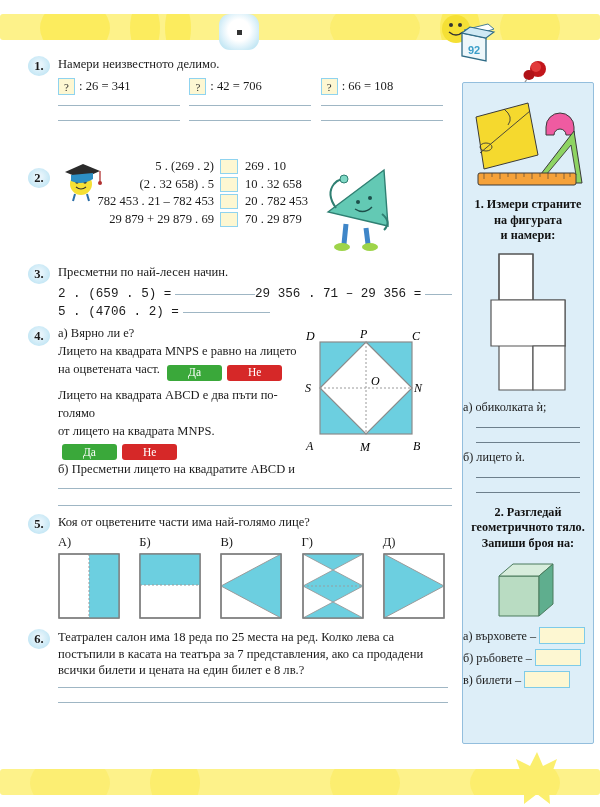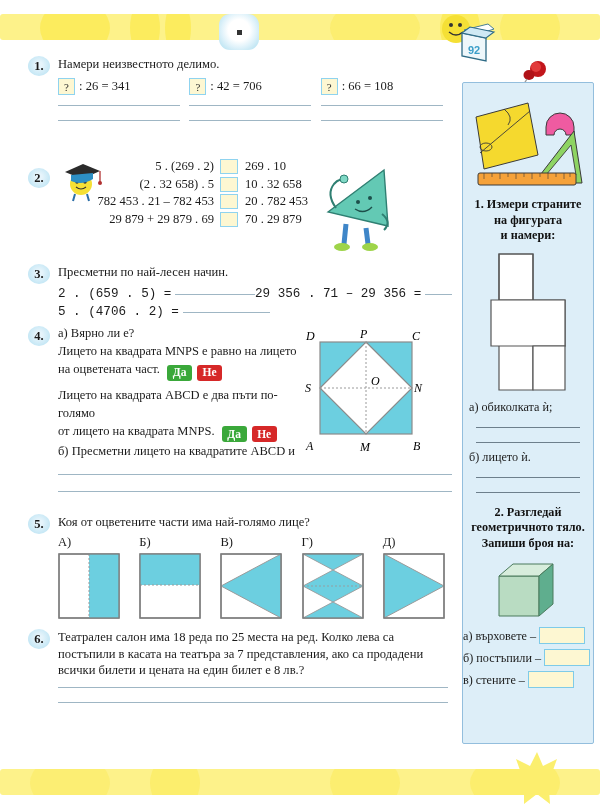--- a/index.html
+++ b/index.html
@@ -90,22 +90,22 @@
   .ex3-row { display:flex; height:18px; align-items:center;font-family:Liberation Mono, monospace; }
   .ex3-cell { width:212px; display:flex; align-items:baseline; }
   .ex3-cell .rule { flex:1; margin-left:4px; position:relative; top:-2px; }
 
   
   .ex4-wrap { display:flex; }
   .ex4-text { width:240px; font-size:12.5px; line-height:1.45; }
   .yn { display:inline-flex; gap:5px; vertical-align:-3px; margin-left:4px;}
   .yn span {
     display:inline-flex; align-items:center; justify-content:center;
-    min-width:25px; height:16px; padding:0 5px; border-radius:3px;
-    color:#fff; font-size:11.5px; font-weight:bold;
+    min-width:25px; height:16px; padding:0 21px; border-radius:3px;
+    color:#fff; font-size:11.5px; font-weight:normal;
   }
   .yn .yes { background:#3aa83a; }
   .yn .no  { background:#d62828; }
 
   .ex4-fig { width:130px; position:relative; }
 
   
   .ex5-shapes { display:flex; margin-top:4px; gap:12px; }
   .ex5-item { width:70px; }
   .ex5-label { font-size:12.5px; margin-bottom:3px; }
@@ -117,21 +117,21 @@
   
   .sidebar {
     position:absolute; left:462px; top:82px; width:132px; height:662px;
     background:#ddeef8; border:1px solid #93bedd; border-radius:2px;
   }
   .pin { position:absolute; left:516px; top:60px; width:34px; height:32px; }
   .side-title {
     text-align:center; font-weight:bold; font-size:12.2px; line-height:1.28;
     color:#111; padding:0 6px;
   }
-  .side-sub { font-size:12.2px; padding-left:6px; }
+  .side-sub { font-size:12.2px; padding-left:0; }
   .side-rule { border-bottom:1.1px solid #6d7f8c; width:104px; margin:7px auto 0 auto; height:0;}
   .ansbox {
     display:inline-block; width:46px; height:17px; background:#fdf7d2;
     border:1.6px solid #7ecbe8; vertical-align:-4px;
   }
   .side-ans-row { font-size:12.2px; padding-left:0; margin-top:5px; }
 </style>
 </head>
 <body>
 
@@ -473,20 +473,20 @@
     <polygon points="6,16 46,16 46,56 6,56" fill="#b9dcc2" stroke="#4a7a5c" stroke-width="1"></polygon>
     <polygon points="6,16 20,4 60,4 46,16" fill="#d7eddc" stroke="#4a7a5c" stroke-width="1"></polygon>
     <polygon points="46,16 60,4 60,44 46,56" fill="#5fae8e" stroke="#4a7a5c" stroke-width="1"></polygon>
   </svg>
 
   <div class="side-ans-row">
     <span>а) върховете –</span>
     <span class="ansbox"></span>
   </div>
   <div class="side-ans-row">
-    <span>б) постъпили –</span>
+    <span>б) ръбовете –</span>
     <span class="ansbox"></span>
   </div>
   <div class="side-ans-row">
-    <span>в) стените –</span>
+    <span>в) билети –</span>
     <span class="ansbox"></span>
   </div>
 </div>
 
 </body></html>

